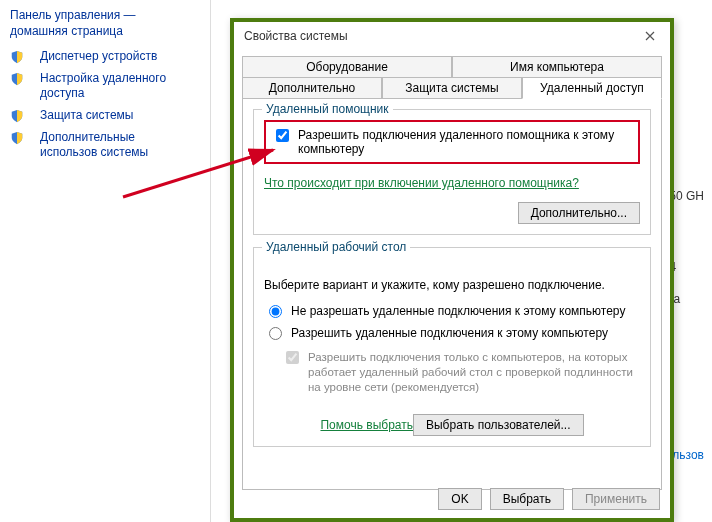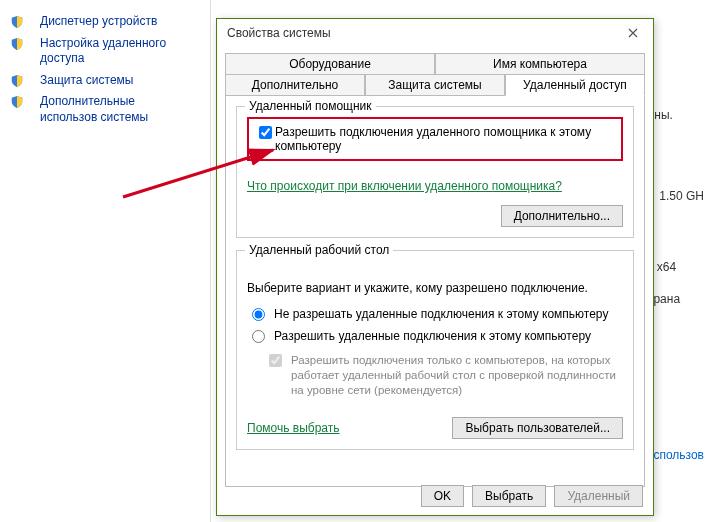--- a/index.html
+++ b/index.html
@@ -4,55 +4,56 @@
 <style>
 html,body{margin:0;padding:0;font-family:"Segoe UI",Tahoma,sans-serif;font-size:12px;color:#000;background:#fff;width:712px;height:522px;overflow:hidden}
 .root{position:relative;width:712px;height:522px}
 .sidebar{position:absolute;left:0;top:0;width:200px;padding:8px 10px;box-sizing:border-box}
 .sb-title{color:#003399;margin-bottom:10px;line-height:1.3}
 .sb-item{display:flex;align-items:flex-start;margin:6px 0;gap:16px;color:#003399;cursor:pointer;line-height:1.3}
 .shield{width:14px;height:14px;flex:none;margin-top:1px}
 .bg{position:absolute;left:210px;top:0;right:0;bottom:0;background:#fff;border-left:1px solid #ddd}
 .bg-col{position:absolute;right:8px;top:100px;font-size:12px;color:#333;text-align:left;line-height:2.6}
 .bg-link{position:absolute;right:8px;bottom:60px;color:#0066cc}
-.dialog{position:absolute;left:216px;top:18px;width:436px;height:496px;background:#fff;border:1px solid #4d7c0f;box-shadow:2px 2px 8px rgba(0,0,0,.2)}
+.dialog{position:absolute;left:230px;top:18px;width:436px;height:496px;background:#fff;border:4px solid #4d7c0f;box-shadow:2px 2px 8px rgba(0,0,0,.2)}
 .titlebar{height:28px;display:flex;align-items:center;justify-content:space-between;padding:0 6px 0 10px;font-size:12px;color:#333}
 .close-x{width:28px;height:20px;display:flex;align-items:center;justify-content:center;color:#555;cursor:pointer}
 .tabs-area{padding:6px 8px 0 8px}
 .tab-row{display:flex}
 .tab{border:1px solid #bbb;border-bottom:none;padding:3px 0;background:#fff;font-size:12px;text-align:center;cursor:pointer;position:relative}
 .tab-row.top .tab{flex:1}
 .tab-row.bot .tab{flex:1}
 .tab.active{background:#fff;z-index:2;border-bottom:1px solid #fff;margin-bottom:-1px}
 .tab-row.bot .tab:not(.active){background:#f4f4f4}
 .tab-row.top .tab{background:#f4f4f4}
 .tab-body{border:1px solid #bbb;padding:10px 10px 8px 10px;height:392px;box-sizing:border-box;position:relative}
 .group{border:1px solid #ccc;padding:10px 10px 10px 10px;margin-bottom:12px;position:relative}
-.group-legend{position:absolute;top:-8px;left:8px;background:#fff;padding:0 4px;font-size:12px;color:#000000}
-.redbox{border:2px solid #d00020;padding:6px 6px;display:flex;align-items:flex-start;margin-bottom:18px}
+.group-legend{position:absolute;top:-8px;left:8px;background:#fff;padding:0 4px;font-size:12px;color:#0c4a6e}
+.redbox{border:2px solid #d00020;padding:6px 6px;display:flex;align-items:flex-start;gap:6px;margin-bottom:12px}
 .chk{width:13px;height:13px;margin-top:1px}
 .link{color:#15803d;text-decoration:underline;cursor:pointer}
 .btn{background:#e9e9e9;border:1px solid #aaa;padding:3px 12px;font-size:12px;cursor:pointer;font-family:inherit}
 .btn:disabled{color:#888}
 .right{display:flex;justify-content:flex-end}
 .desc{margin:20px 0 12px 0}
 .radio-row{display:flex;align-items:flex-start;gap:6px;margin:8px 0}
 .radio{width:13px;height:13px;margin-top:1px}
 .nested{margin:10px 0 12px 18px;display:flex;align-items:flex-start;gap:6px;color:#888}
 .nested .chk{accent-color:#999}
 .nested-text{font-size:11.5px;line-height:1.3}
-.group-footer{display:flex;justify-content:space-between;align-items:center;margin-top:19px}
+.group-footer{display:flex;justify-content:center;align-items:center;margin-top:19px}
 .dlg-buttons{position:absolute;right:10px;bottom:8px;display:flex;gap:8px}
 .arrow{position:absolute;left:118px;top:142px;pointer-events:none}
 </style>
 </head>
 <body>
 <div class="root">
 
 <div class="sidebar">
+  <div class="sb-title">Панель управления — домашняя страница</div>
   <div class="sb-item">
     <svg class="shield" viewBox="0 0 16 16">
           <path d="M8 1 L14 3 V8 C14 12 8 15 8 15 C8 15 2 12 2 8 V3 Z" fill="#3a7bd5"></path>
           <path d="M8 1 L14 3 V8 C14 12 8 15 8 15 V1 Z" fill="#ffcc33"></path>
         </svg>
     <span>Диспетчер устройств</span>
   </div>
   <div class="sb-item">
     <svg class="shield" viewBox="0 0 16 16">
           <path d="M8 1 L14 3 V8 C14 12 8 15 8 15 C8 15 2 12 2 8 V3 Z" fill="#3a7bd5"></path>
@@ -138,21 +139,21 @@
           <span class="link">Помочь выбрать</span>
           <button class="btn">Выбрать пользователей...</button>
         </div>
       </div>
 
     </div>
   </div>
   <div class="dlg-buttons">
     <button class="btn">OK</button>
     <button class="btn">Выбрать</button>
-    <button class="btn" disabled="">Удаленный</button>
+    <button class="btn" disabled="">Применить</button>
   </div>
 </div>
 
 <svg class="arrow" width="170" height="60">
   <defs>
         <marker id="ah" markerWidth="10" markerHeight="10" refX="8" refY="3" orient="auto">
           <path d="M0,0 L0,6 L9,3 z" fill="#d00020"></path>
         </marker>
       </defs>
   <line x1="5" y1="55" x2="155" y2="8" stroke="#d00020" stroke-width="3" marker-end="url(#ah)"></line>

